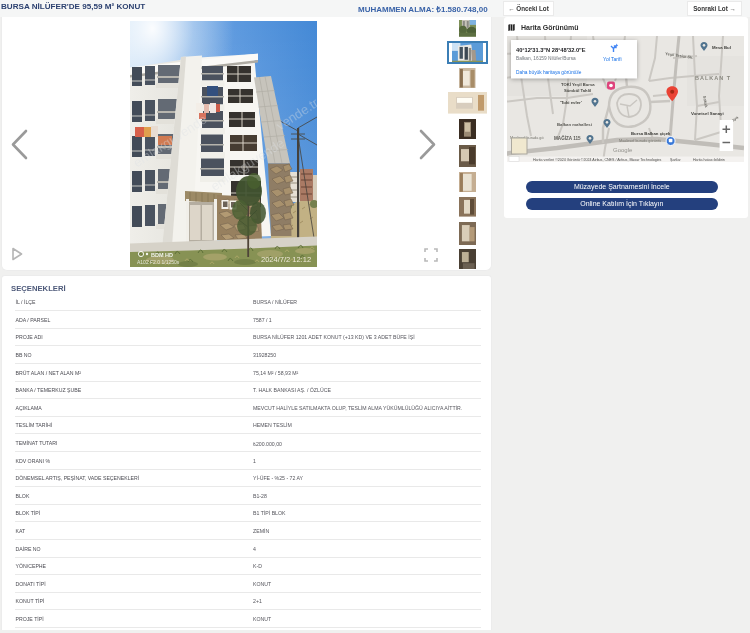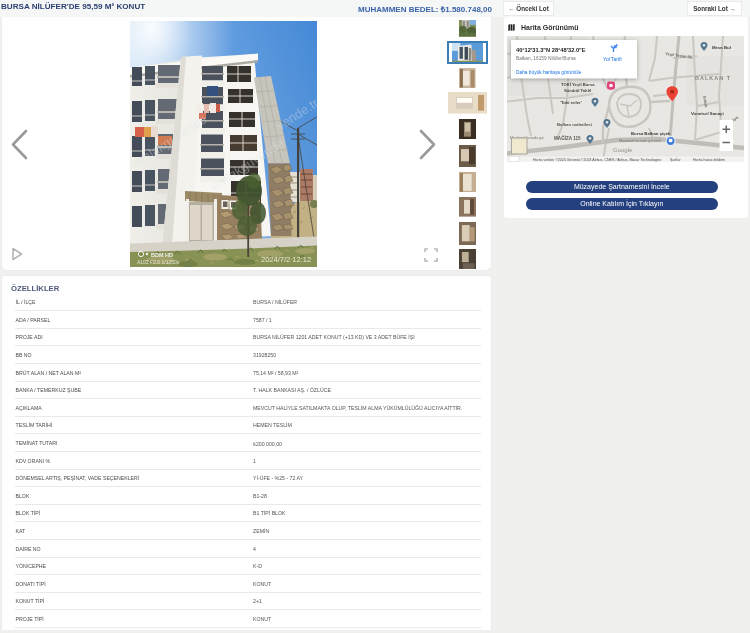--- a/index.html
+++ b/index.html
@@ -6,21 +6,21 @@
   body{width:750px;height:633px;background:#f0f0ef;font-family:"Liberation Sans",sans-serif;position:relative;overflow:hidden;}
   .abs{position:absolute;}
 </style>
 </head>
 <body>
 
 <div class="abs" style="left:0;top:0;width:750px;height:16.5px;background:#f5f6f6;"></div>
 
 <div class="abs" style="left:1px;top:2px;font-size:8.1px;font-weight:bold;color:#2c4170;">BURSA NİLÜFER'DE 95,59 M² KONUT</div>
 
-<div class="abs" style="left:358px;top:3px;font-size:8px;font-weight:bold;color:#3a63a8;">MUHAMMEN BEDEL: ₺1.580.748,00</div>
+<div class="abs" style="left:358px;top:3px;font-size:8px;font-weight:bold;color:#3a63a8;">MUHAMMEN ALMA: ₺1.580.748,00</div>
 
 <div class="abs" style="left:503px;top:1.4px;width:51px;height:15px;background:#fff;border:1px solid #eaeaea;box-sizing:border-box;font-size:6.3px;font-weight:bold;color:#333;text-align:center;line-height:13px;">← Önceki Lot</div>
 
 <div class="abs" style="left:687px;top:1.4px;width:55px;height:15px;background:#fff;border:1px solid #eaeaea;box-sizing:border-box;font-size:6.3px;font-weight:bold;color:#333;text-align:center;line-height:13px;">Sonraki Lot →</div>
 
 <div class="abs" style="left:1px;top:16.5px;width:490.5px;height:254.5px;background:#fff;border:1px solid #ececec;border-top:none;border-radius:0 0 6px 6px;box-sizing:border-box;"></div>
 
 <svg class="abs" style="left:10px;top:129px;" width="19" height="31" viewBox="0 0 19 31">
     <path d="M16 2 L3 15.5 L16 29" fill="none" stroke="#9a9a9a" stroke-width="2.6" stroke-linecap="round" stroke-linejoin="round"></path>
   </svg>
@@ -437,21 +437,21 @@
     <text x="9" y="38" font-size="4.8" fill="#1a73e8">Daha büyük haritaya görüntüle</text>
   </g>
 </svg>
 
 <div class="abs" style="left:525.5px;top:181px;width:192.5px;height:12px;background:#24407e;border-radius:6px;color:#fff;font-size:7px;text-align:center;line-height:12.5px;">Müzayede Şartnamesini İncele</div>
 
 <div class="abs" style="left:525.5px;top:198px;width:192.5px;height:12px;background:#24407e;border-radius:6px;color:#fff;font-size:7px;text-align:center;line-height:12.5px;">Online Katılım İçin Tıklayın</div>
 
 <div class="abs" style="left:1px;top:275px;width:490.5px;height:355px;background:#fff;border:1px solid #ececec;border-bottom:none;border-radius:4px 4px 0 0;box-sizing:border-box;"></div>
 
-<div class="abs" style="left:11px;top:283.5px;font-size:7.7px;font-weight:bold;color:#4e5a7a;">ÖZELLİKLER</div>
+<div class="abs" style="left:11px;top:283.5px;font-size:7.7px;font-weight:bold;color:#4e5a7a;">SEÇENEKLERİ</div>
 
 <div>
 
 <div class="abs" style="left:15px;top:293.6px;width:466px;height:17.6px;border-bottom:1px solid #e9e9e9;box-sizing:border-box;">
       <div style="position:absolute;left:0.5px;top:5.6px;font-size:5.2px;color:#4b4b52;white-space:nowrap;">İL / İLÇE</div>
       <div style="position:absolute;left:238px;top:5.6px;font-size:5.2px;color:#55555c;white-space:nowrap;">BURSA / NİLÜFER</div>
     </div>
 
 <div class="abs" style="left:15px;top:311.20000000000005px;width:466px;height:17.6px;border-bottom:1px solid #e9e9e9;box-sizing:border-box;">
       <div style="position:absolute;left:0.5px;top:5.6px;font-size:5.2px;color:#4b4b52;white-space:nowrap;">ADA / PARSEL</div>

